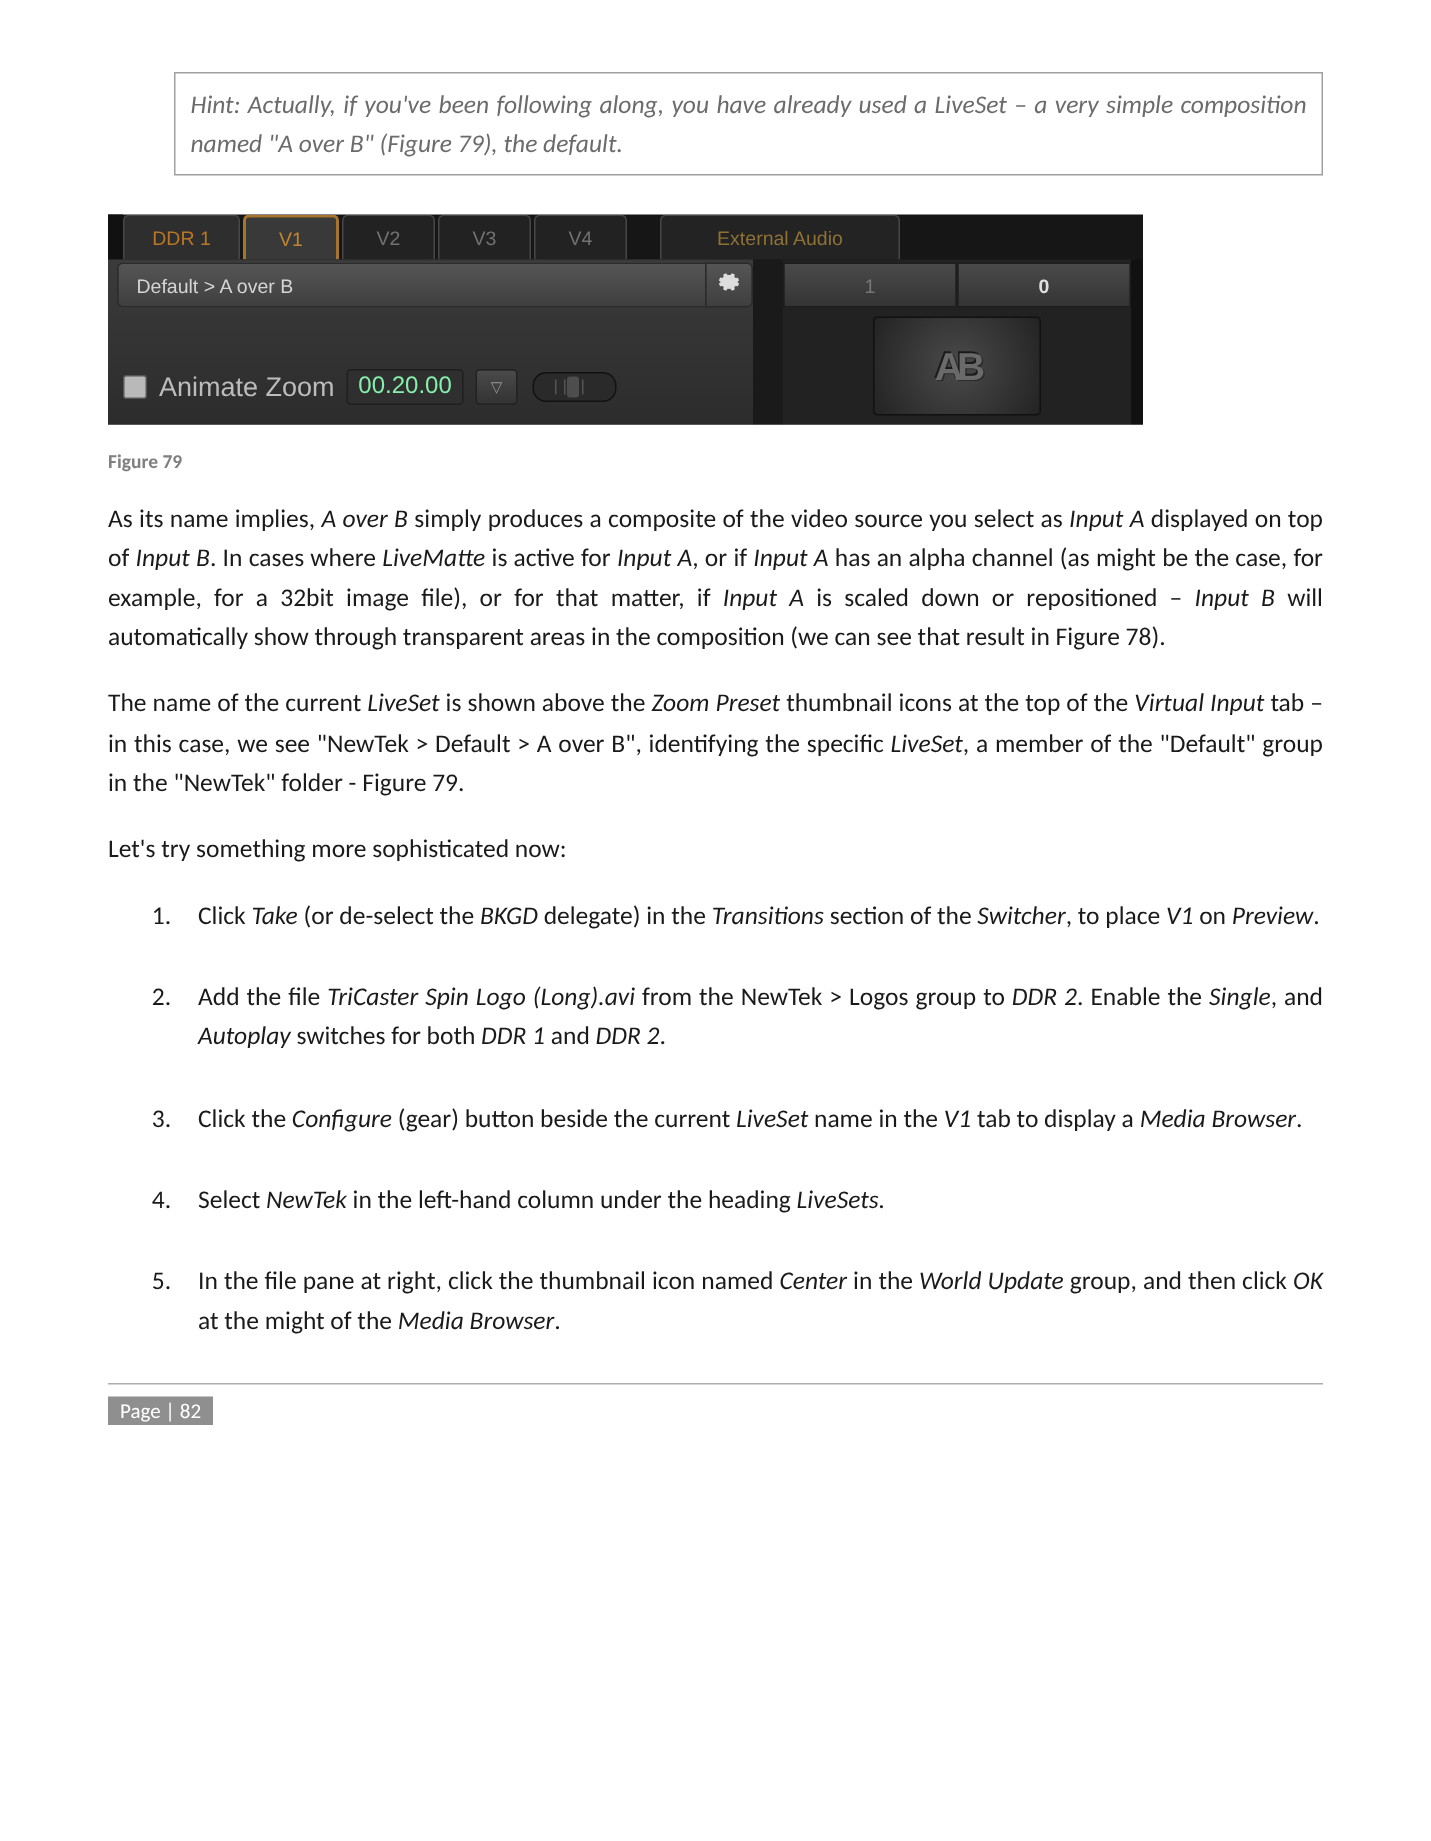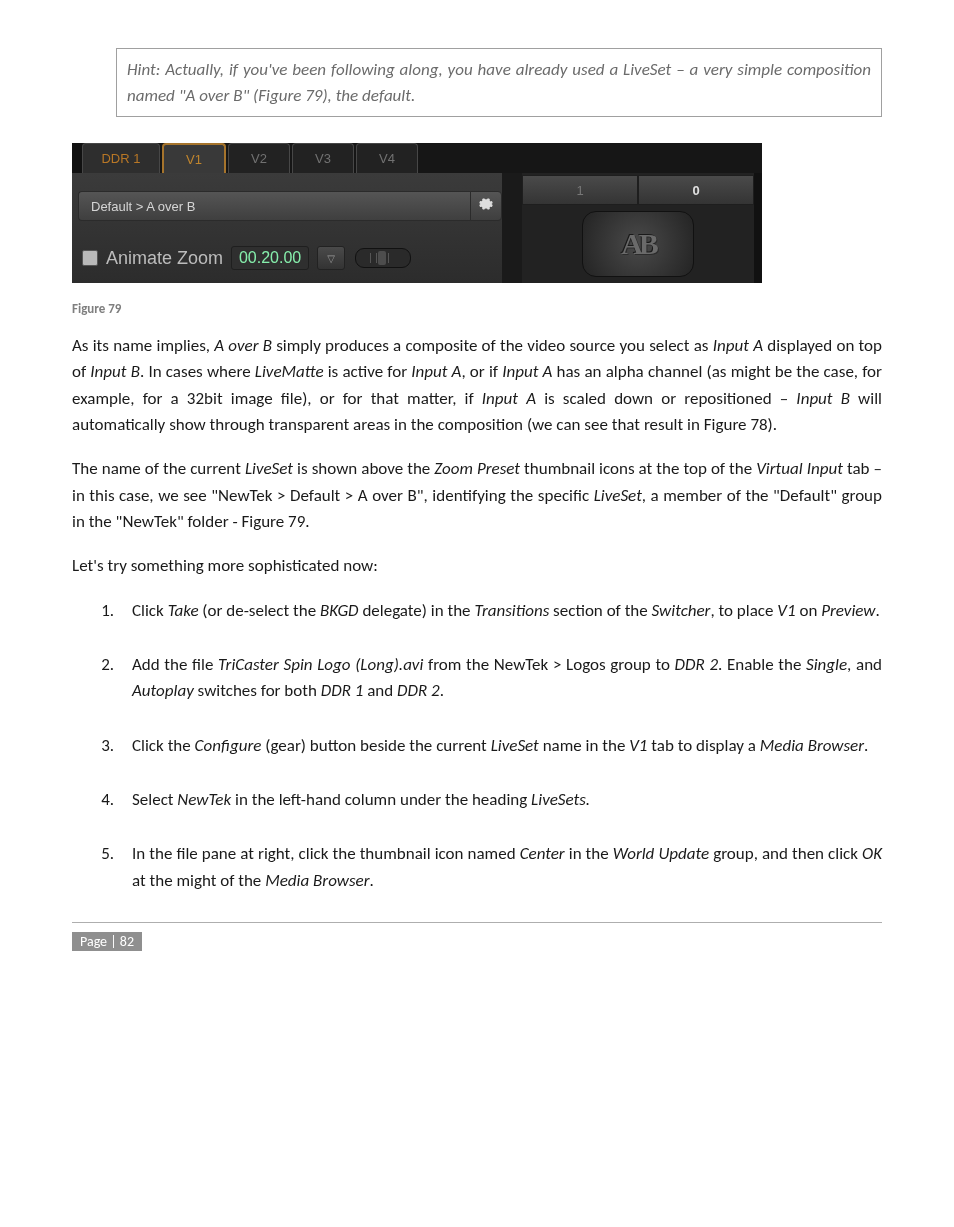--- a/index.html
+++ b/index.html
@@ -98,21 +98,21 @@
     background: linear-gradient(#3b3b3b, #2c2c2c);
     display: flex;
     flex-direction: column;
     justify-content: space-between;
     padding: 0;
   }
   .liveset-row {
     display: flex;
     align-items: stretch;
     height: 30px;
-    margin-top: 18px;
+    margin-top: 2px;
   }
   .liveset-label-bar {
     flex: 1;
     display: flex;
     align-items: center;
     background: linear-gradient(#555, #3f3f3f);
     color: #d5d5d5;
     font-size: 13px;
     padding-left: 12px;
     border: 1px solid #2b2b2b;
@@ -225,30 +225,29 @@
     flex: 1;
     display: flex;
     align-items: center;
     justify-content: center;
   }
   .thumb {
     width: 110px;
     height: 64px;
     background: radial-gradient(circle at 50% 50%, #4a4a4a, #232323);
     border: 1px solid #111;
-    border-radius: 14px;
+    border-radius: 3px;
     display: flex;
     align-items: center;
     justify-content: center;
     color: #6a6a6a;
-    font-size: 30px;
+    font-size: 26px;
     font-weight: bold;
     letter-spacing: -4px;
     text-shadow: -1px -1px 0 #1a1a1a, 1px 1px 0 #2c2c2c;
-    font-family: Liberation Serif, serif;
   }
   .right-sliver {
     flex: 0 0 8px;
     background: #111;
   }
 
   .figure-caption {
     color: #7f7f7f;
     font-size: 13px;
     font-weight: 600;
@@ -302,20 +301,21 @@
   
   <div class="app-screenshot">
     <div class="tab-row">
       <div class="left-dark-sliver"></div>
       <div class="app-tab ddr">DDR 1</div>
       <div class="app-tab v1">V1</div>
       <div class="app-tab small">V2</div>
       <div class="app-tab small">V3</div>
       <div class="app-tab small">V4</div>
       <div class="tab-spacer"></div>
+      <div class="app-tab audio">External Audio</div>
     </div>
     <div class="panel-body">
       <div class="panel-left">
         <div class="liveset-row">
           <div class="liveset-label-bar">Default &gt; A over B</div>
           <div class="gear-btn">
             <span>
               <svg width="14" height="14" viewBox="0 0 16 16">
                   <path fill="#ddd" d="M8 5a3 3 0 100 6 3 3 0 000-6zm6.3 3l1.4-1.1-.9-2.2-1.8.3a5 5 0 00-.9-.9l.3-1.8-2.2-.9L9.1 2.7A5 5 0 008 2.6a5 5 0 00-1.1.1L5.8 1.3l-2.2.9.3 1.8a5 5 0 00-.9.9l-1.8-.3-.9 2.2L1.7 8 0.3 9.1l.9 2.2 1.8-.3c.3.3.6.6.9.9l-.3 1.8 2.2.9 1.1-1.4c.4.1.7.1 1.1.1s.7 0 1.1-.1l1.1 1.4 2.2-.9-.3-1.8c.3-.3.6-.6.9-.9l1.8.3.9-2.2L14.3 8z"></path>
                 </svg>

